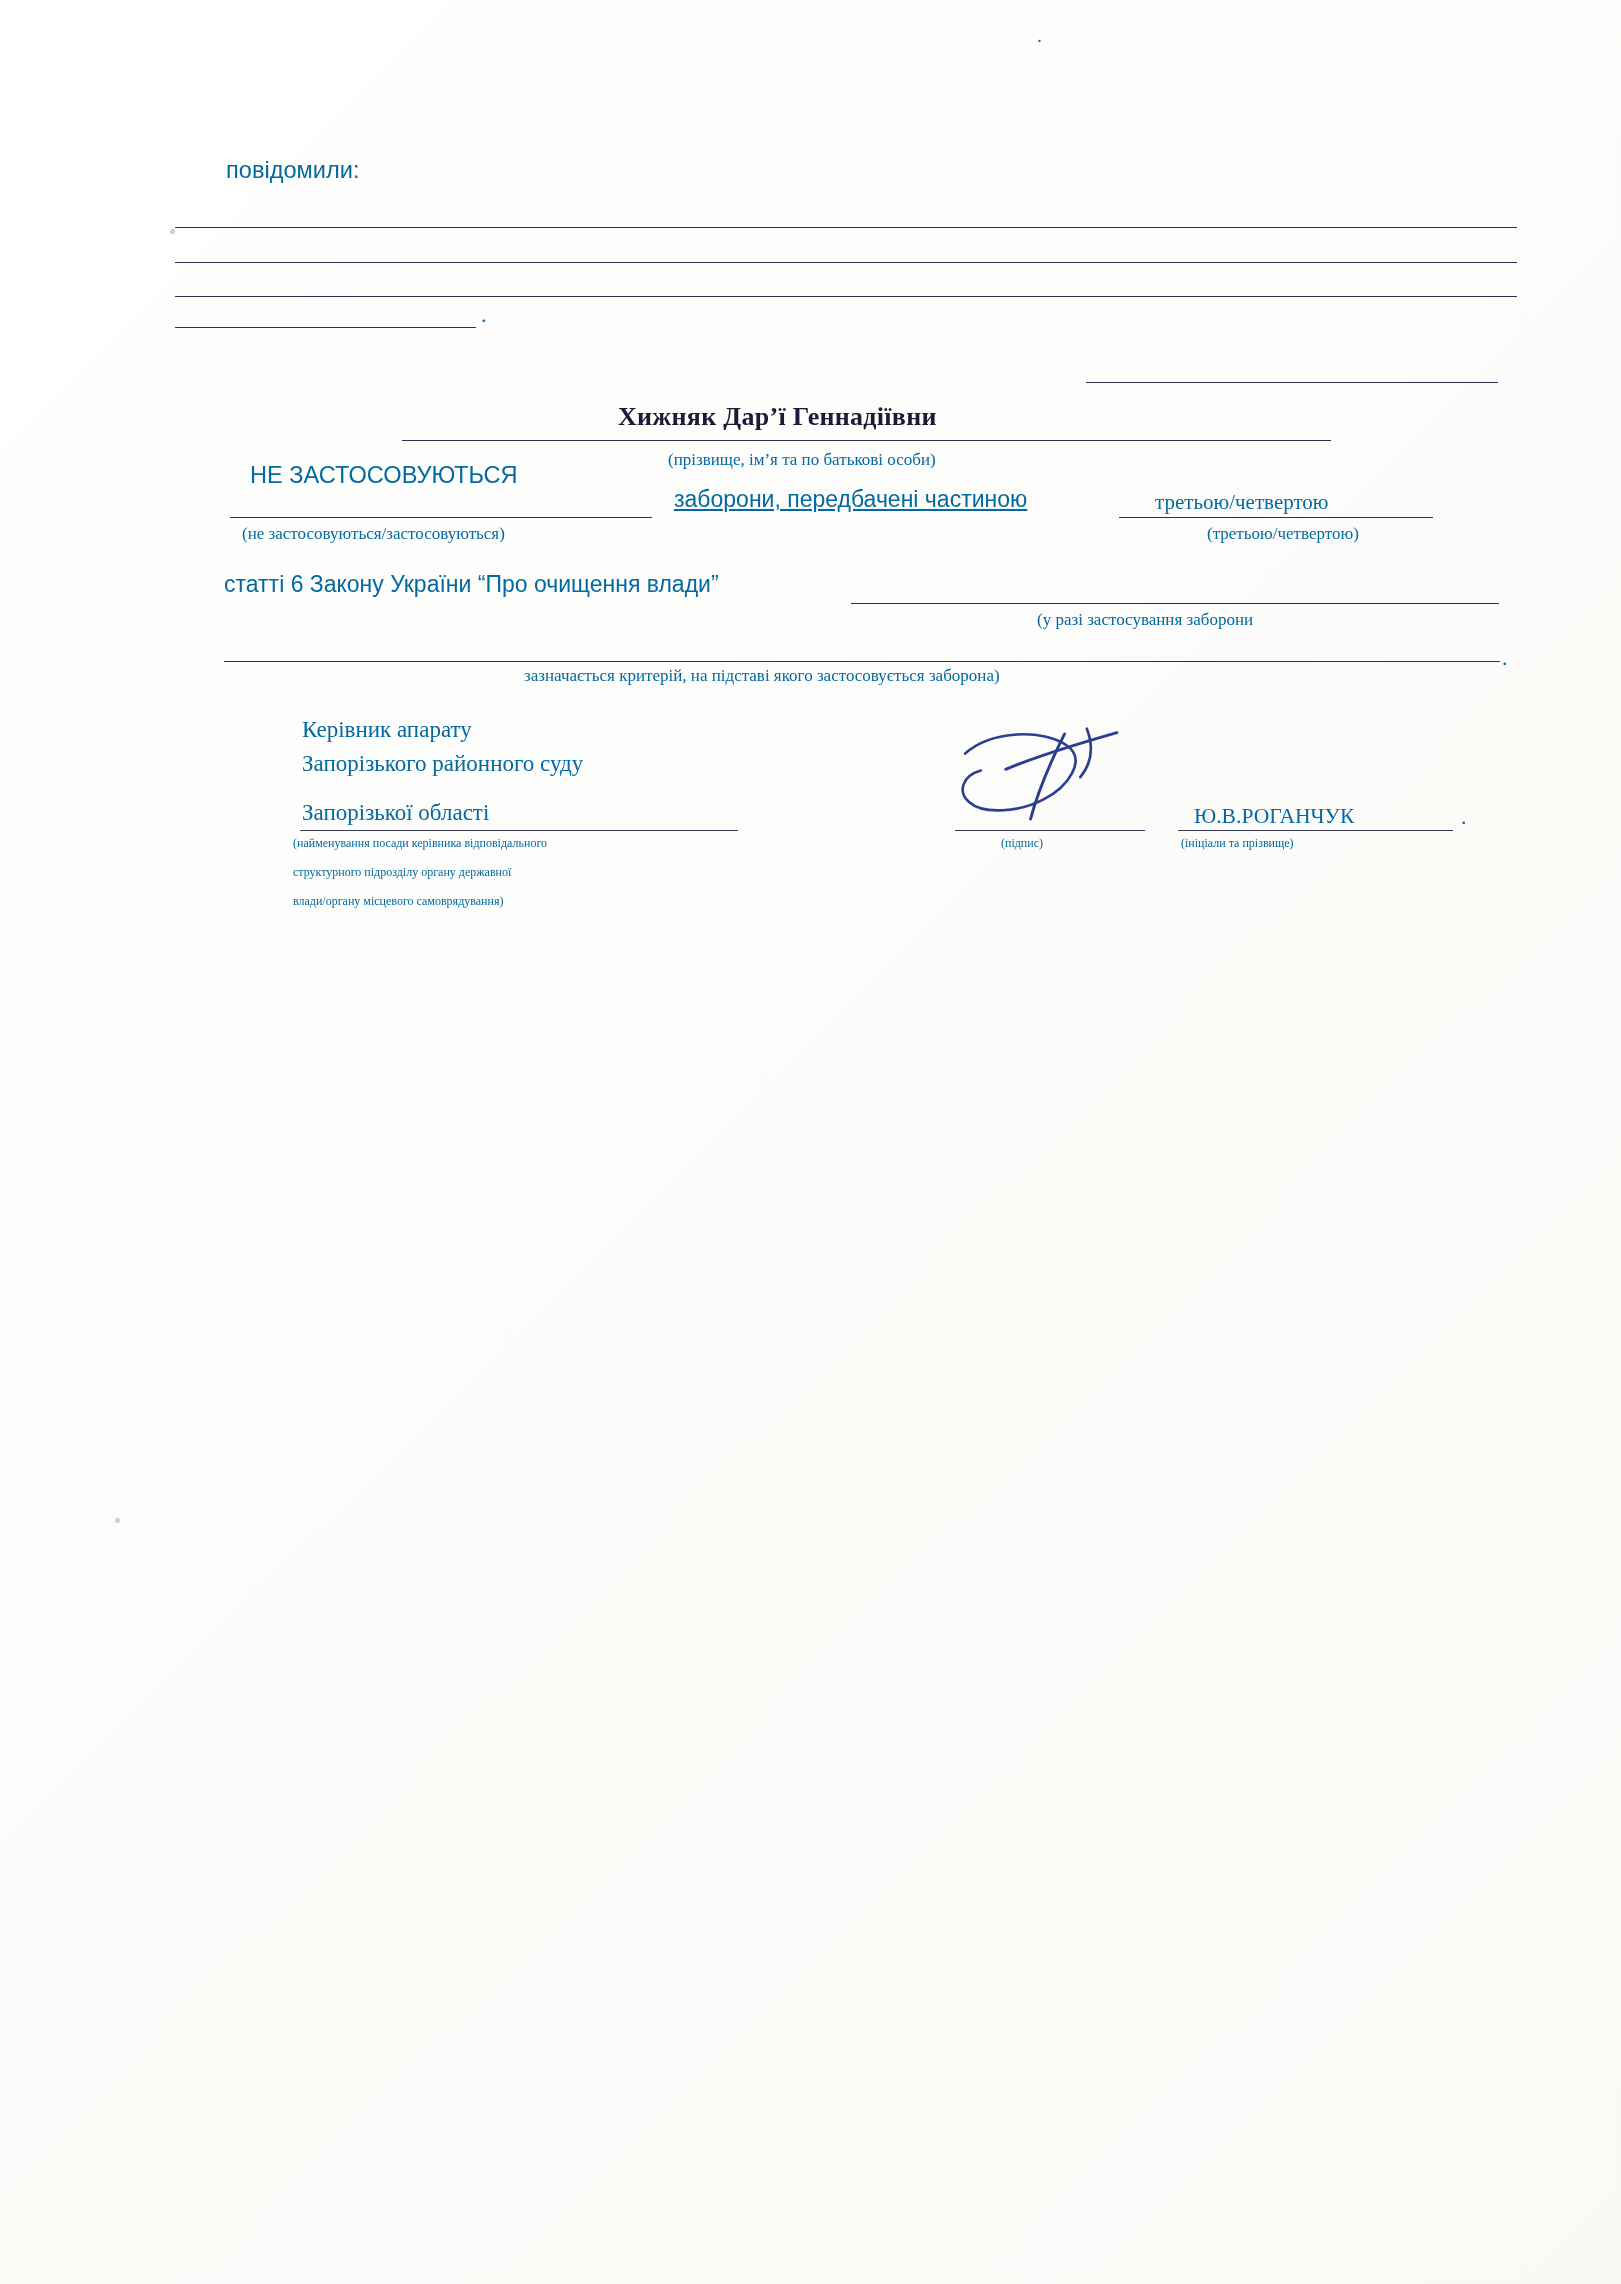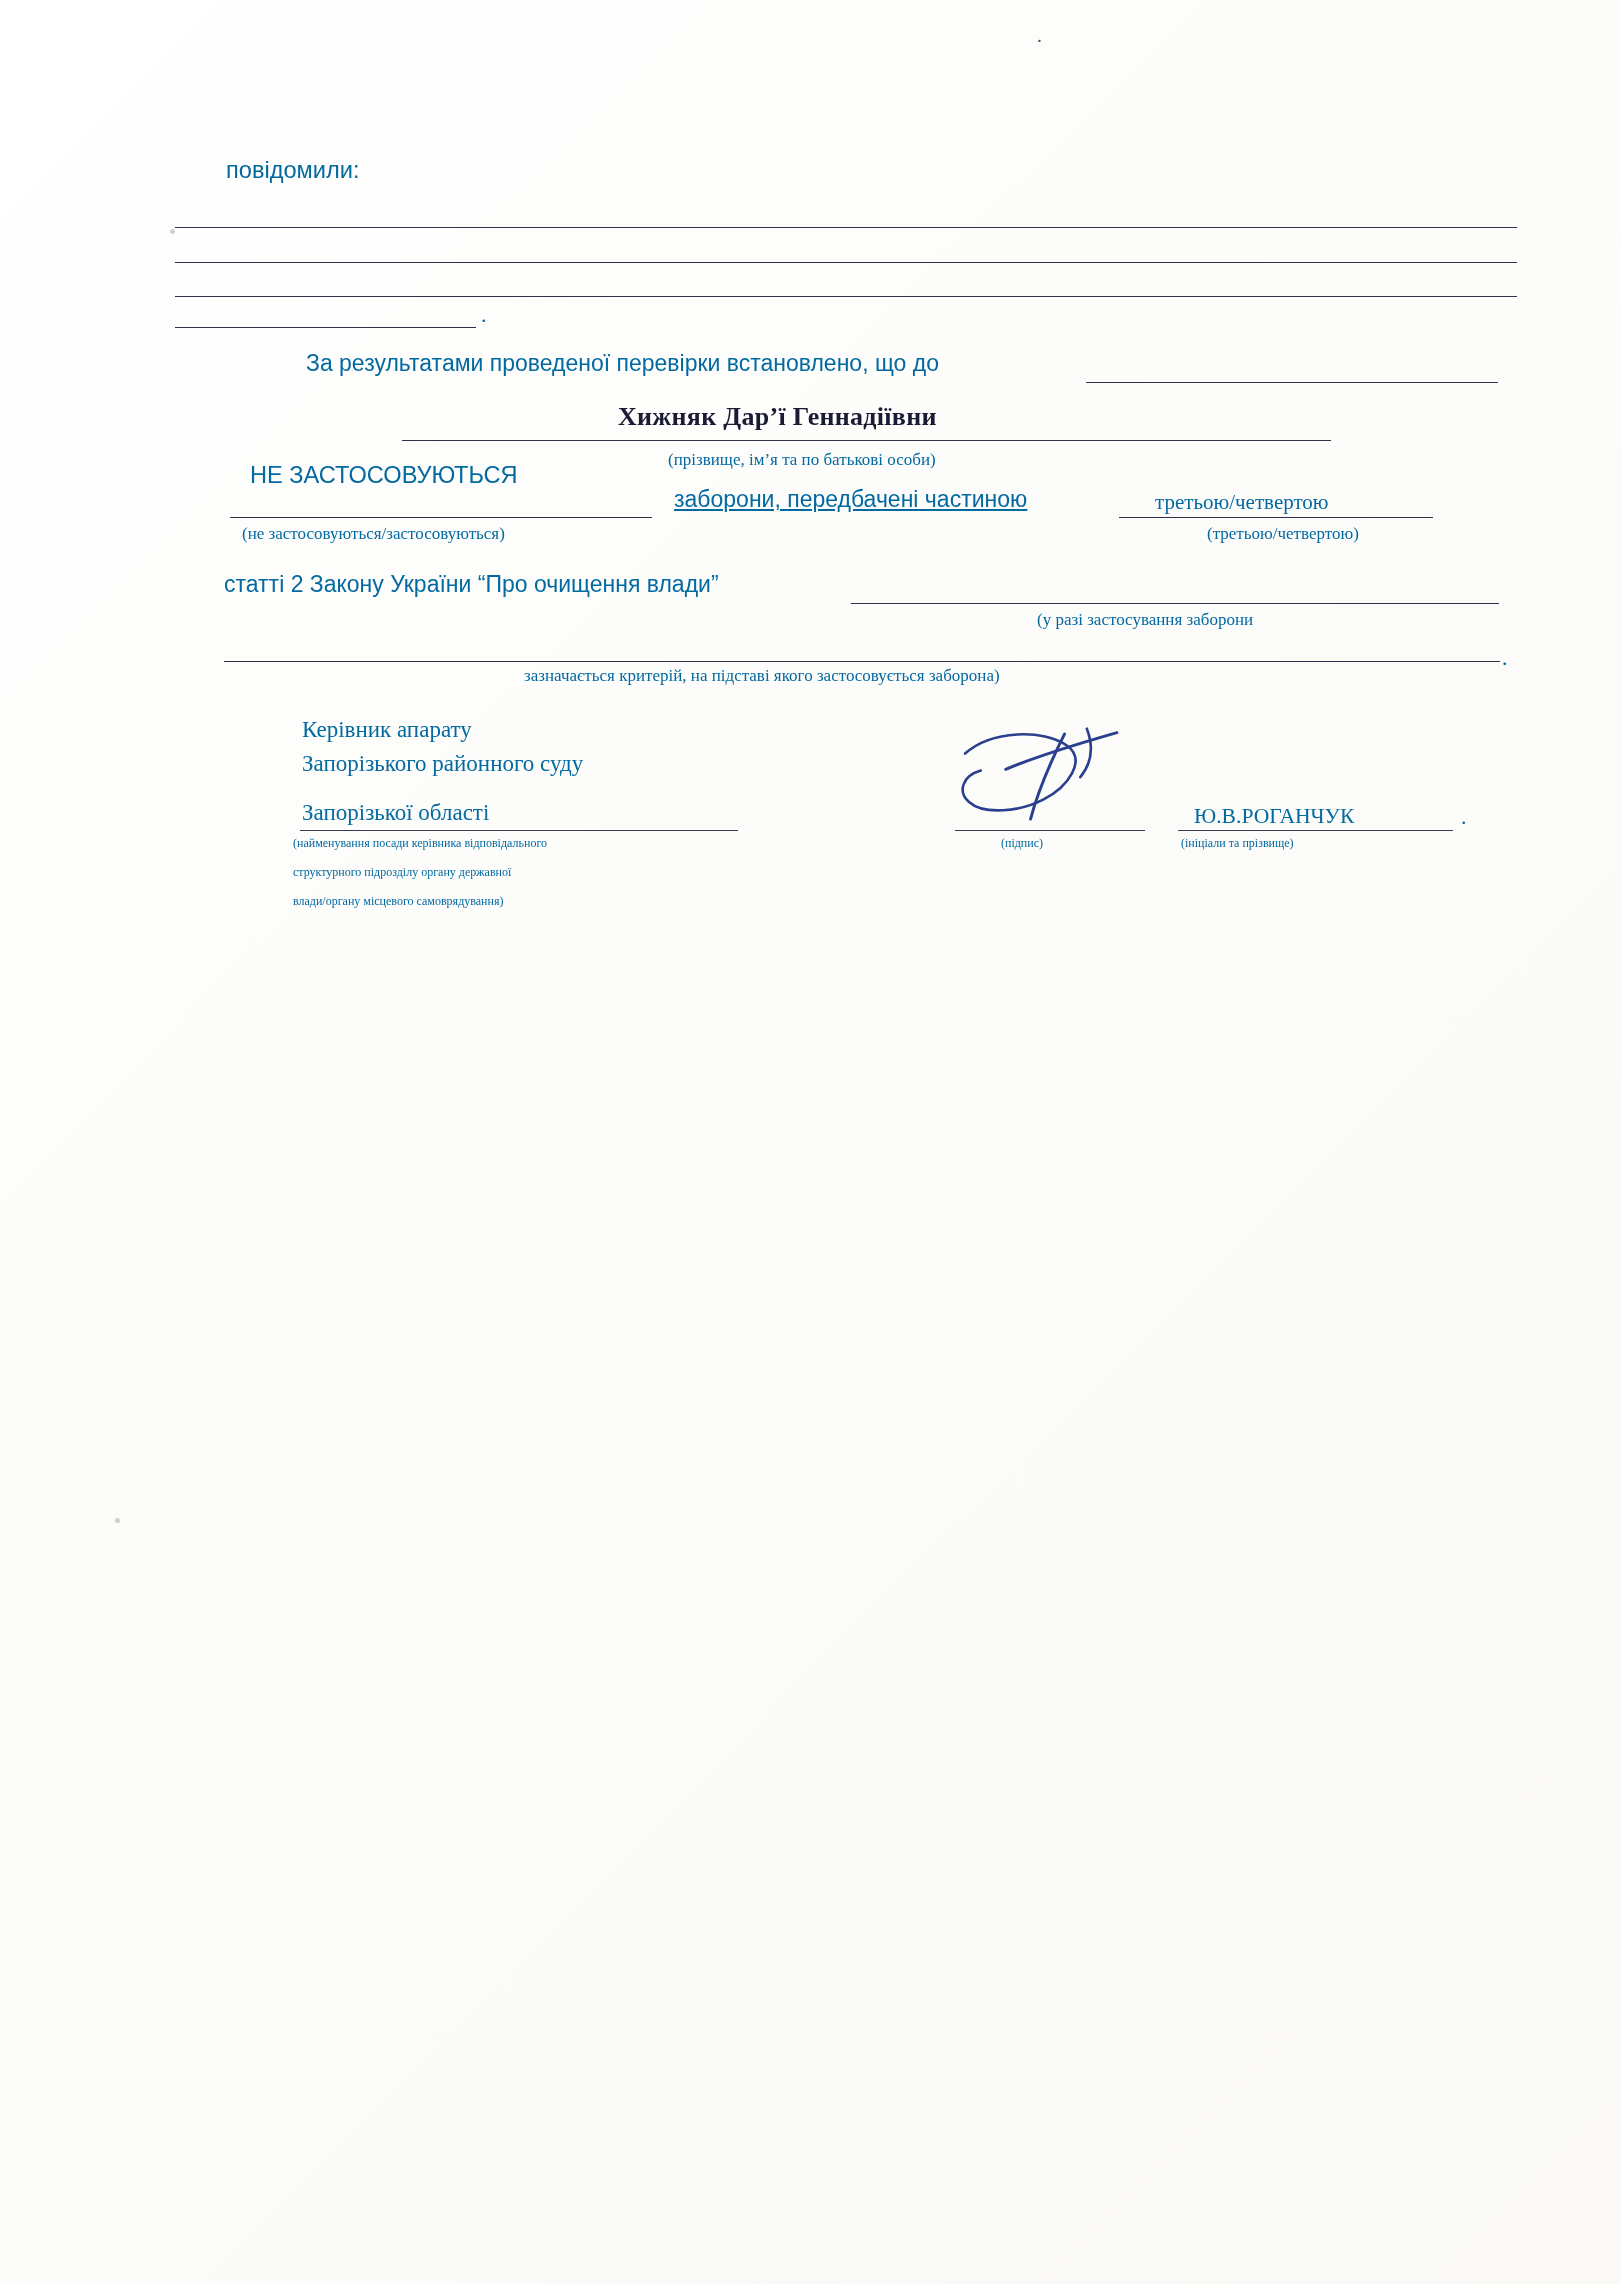--- a/index.html
+++ b/index.html
@@ -99,37 +99,36 @@
     <div class="speck" style="left:115px; top:1518px;"></div>
 
     <div class="t sans" style="left:226px; top:157px; font-size:23.6px;">повідомили:</div>
 
     <div class="line" style="left:175px; top:227px; width:1342px;"></div>
     <div class="line" style="left:175px; top:262px; width:1342px;"></div>
     <div class="line" style="left:175px; top:296px; width:1342px;"></div>
     <div class="line" style="left:175px; top:327px; width:301px;"></div>
     <div class="t serif big" style="left:481px; top:302px;">.</div>
 
-    <div class="t sans" style="left:306px; top:350px; font-size:23px;">За результатами  проведеної перевірки встановлено, що  до</div>
     <div class="line" style="left:1086px; top:382px; width:412px;"></div>
 
     <div class="line" style="left:402px; top:440px; width:929px;"></div>
     <div class="t name-hand" style="left:618px; top:402px;">Хижняк Дар’ї Геннадіївни</div>
     <div class="t serif small" style="left:668px; top:450px;">(прізвище, ім’я та по батькові особи)</div>
 
     <div class="line" style="left:230px; top:517px; width:422px;"></div>
     <div class="t sans" style="left:250px; top:462px; font-size:23.6px;">НЕ   ЗАСТОСОВУЮТЬСЯ</div>
     <div class="t serif small" style="left:242px; top:524px;">(не застосовуються/застосовуються)</div>
 
     <div class="t sans" style="left:674px; top:486px; font-size:23px;text-decoration:underline;">заборони, передбачені частиною</div>
     <div class="line" style="left:1119px; top:517px; width:314px;"></div>
     <div class="t serif" style="left:1155px; top:490px; font-size:21px;">третьою/четвертою</div>
     <div class="t serif small" style="left:1207px; top:524px;">(третьою/четвертою)</div>
 
-    <div class="t sans" style="left:224px; top:571px; font-size:23px;">статті 2 Закону України “Про очищення влади”</div>
+    <div class="t sans" style="left:224px; top:571px; font-size:23px;">статті 6 Закону України “Про очищення влади”</div>
     <div class="line" style="left:851px; top:603px; width:648px;"></div>
     <div class="t serif small" style="left:1037px; top:610px;">(у разі застосування заборони</div>
 
     <div class="line" style="left:224px; top:661px; width:1276px;"></div>
     <div class="t serif big" style="left:1502px; top:645px;">.</div>
     <div class="t serif small" style="left:524px; top:666px;">зазначається критерій, на підставі якого застосовується заборона)</div>
 
     <div class="t serif" style="left:302px; top:717px; font-size:23px;">Керівник апарату</div>
     <div class="t serif" style="left:302px; top:751px; font-size:23px;">Запорізького районного суду</div>
     <div class="t serif" style="left:302px; top:800px; font-size:23px;">Запорізької області</div>

